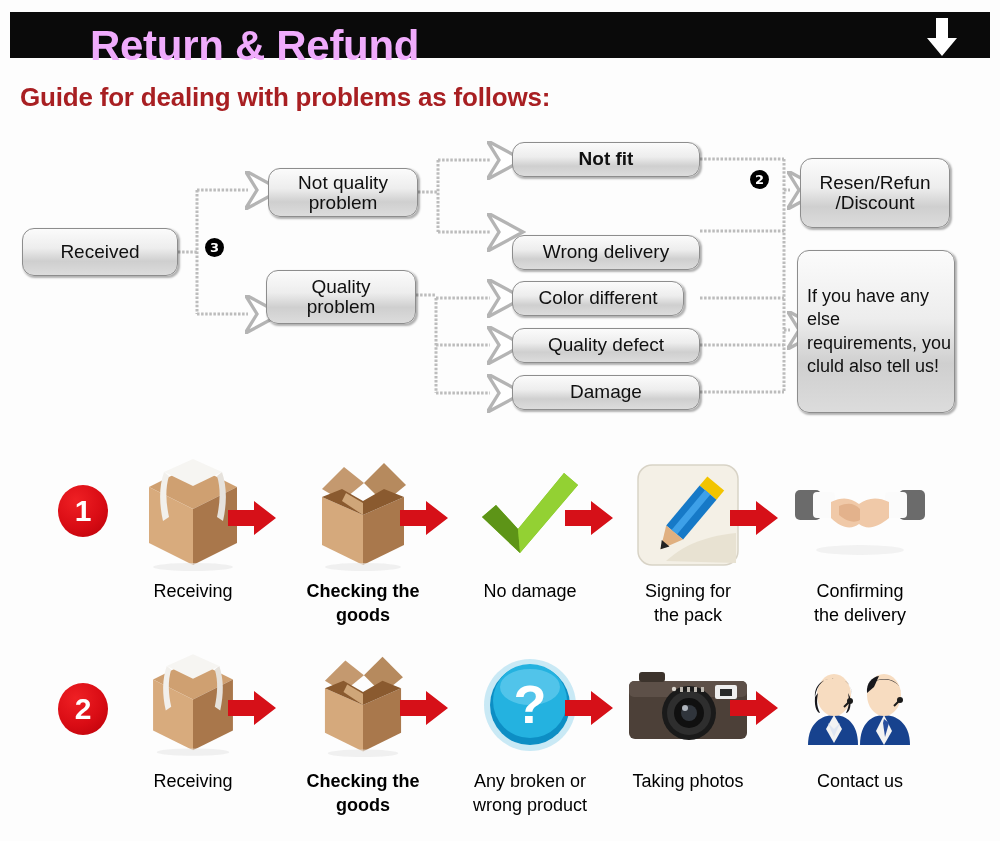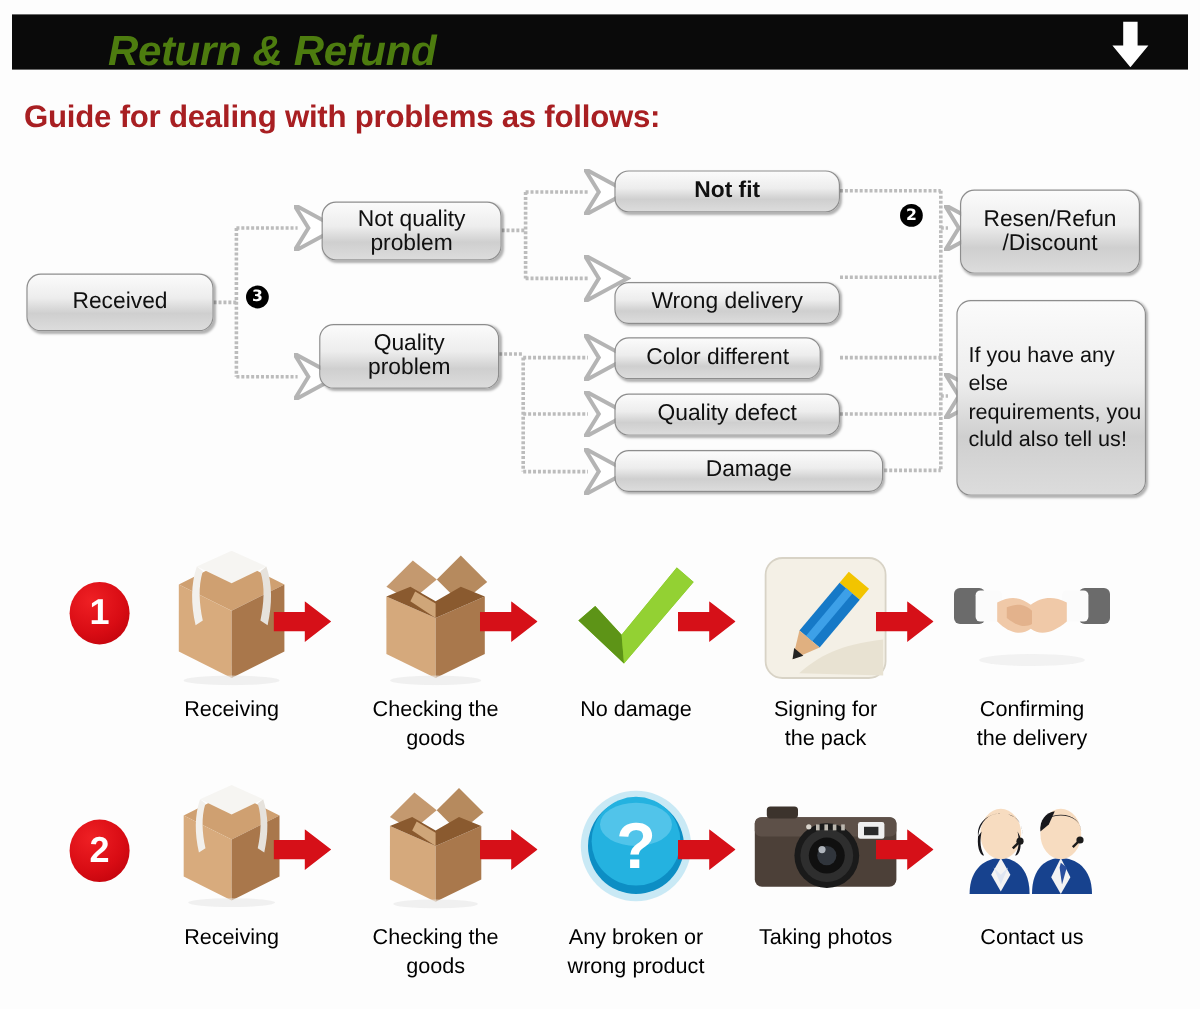--- a/index.html
+++ b/index.html
@@ -11,26 +11,25 @@
     overflow:hidden;
     -webkit-font-smoothing:antialiased;
   }
   
   #header-bar{
     position:absolute;left:10px;top:12px;width:980px;height:46px;
     background:#0a0a0a;
   }
   #header-title{
     position:absolute;left:80px;top:13px;
-    color:#4d7c0f;
-    font-size:35px;font-weight:bold;
+    color:#f0abfc;
+    font-size:42px;font-weight:bold;
     letter-spacing:-0.3px;
     line-height:1;
     font-family:"Liberation Sans",sans-serif;
-    font-style:italic;
   }
   #header-down-arrow{
     position:absolute;right:30px;top:6px;width:36px;height:38px;
   }
   
   #guide-heading{
     position:absolute;left:20px;top:82px;
     color:#a81f22;
     font-size:26px;font-weight:bold;
     letter-spacing:-0.2px;
@@ -59,21 +58,21 @@
   .node.left-text{justify-content:flex-start;text-align:left;padding-left:9px;line-height:1.28;}
 
   
   #node-received      {left:22px; top:228px; width:156px;height:48px;}
   #node-notquality    {left:268px;top:168px; width:150px;height:49px;}
   #node-quality       {left:266px;top:270px; width:150px;height:54px;}
   #node-notfit        {left:512px;top:142px; width:188px;height:35px;font-weight:bold;}
   #node-wrongdelivery {left:512px;top:214px; width:188px;height:35px;margin-top:21px;}
   #node-colordifferent{left:512px;top:281px; width:172px;height:35px;}
   #node-qualitydefect {left:512px;top:328px; width:188px;height:35px;}
-  #node-damage        {left:512px;top:375px; width:224px;height:35px;}
+  #node-damage        {left:512px;top:375px; width:188px;height:35px;}
   #node-resend        {left:800px;top:158px; width:150px;height:70px;}
   #node-ifyouhave     {left:797px;top:250px; width:158px;height:163px;font-size:18px;}
 
   
   .flow-marker{
     position:absolute;
     width:19px;height:19px;border-radius:50%;
     background:#000000;color:#ffffff;
     font-size:13px;font-weight:bold;
     display:flex;align-items:center;justify-content:center;
@@ -111,21 +110,21 @@
     position:absolute;left:0;width:150px;top:124px;
     text-align:center;
     font-size:18px;color:#000000;
     line-height:1.35;
     font-family:"Liberation Sans",sans-serif;
   }
 
   .red-arrow{position:absolute;top:46px;width:48px;height:34px;}
 
   
-  .pos-1{left:118px;} .pos-2{left:288px;} .pos-3{left:455px;}
+  .pos-1{left:118px;} .pos-2{left:288px;font-weight:bold;} .pos-3{left:455px;}
   .pos-4{left:613px;} .pos-5{left:785px;}
   .arr-1{left:228px;} .arr-2{left:400px;} .arr-3{left:565px;}
   .arr-4{left:730px;}
 </style>
 </head>
 <body>
 
 <div id="header-bar">
   <div id="header-title">Return &amp; Refund</div>
   <svg id="header-down-arrow" viewBox="0 0 36 38">

